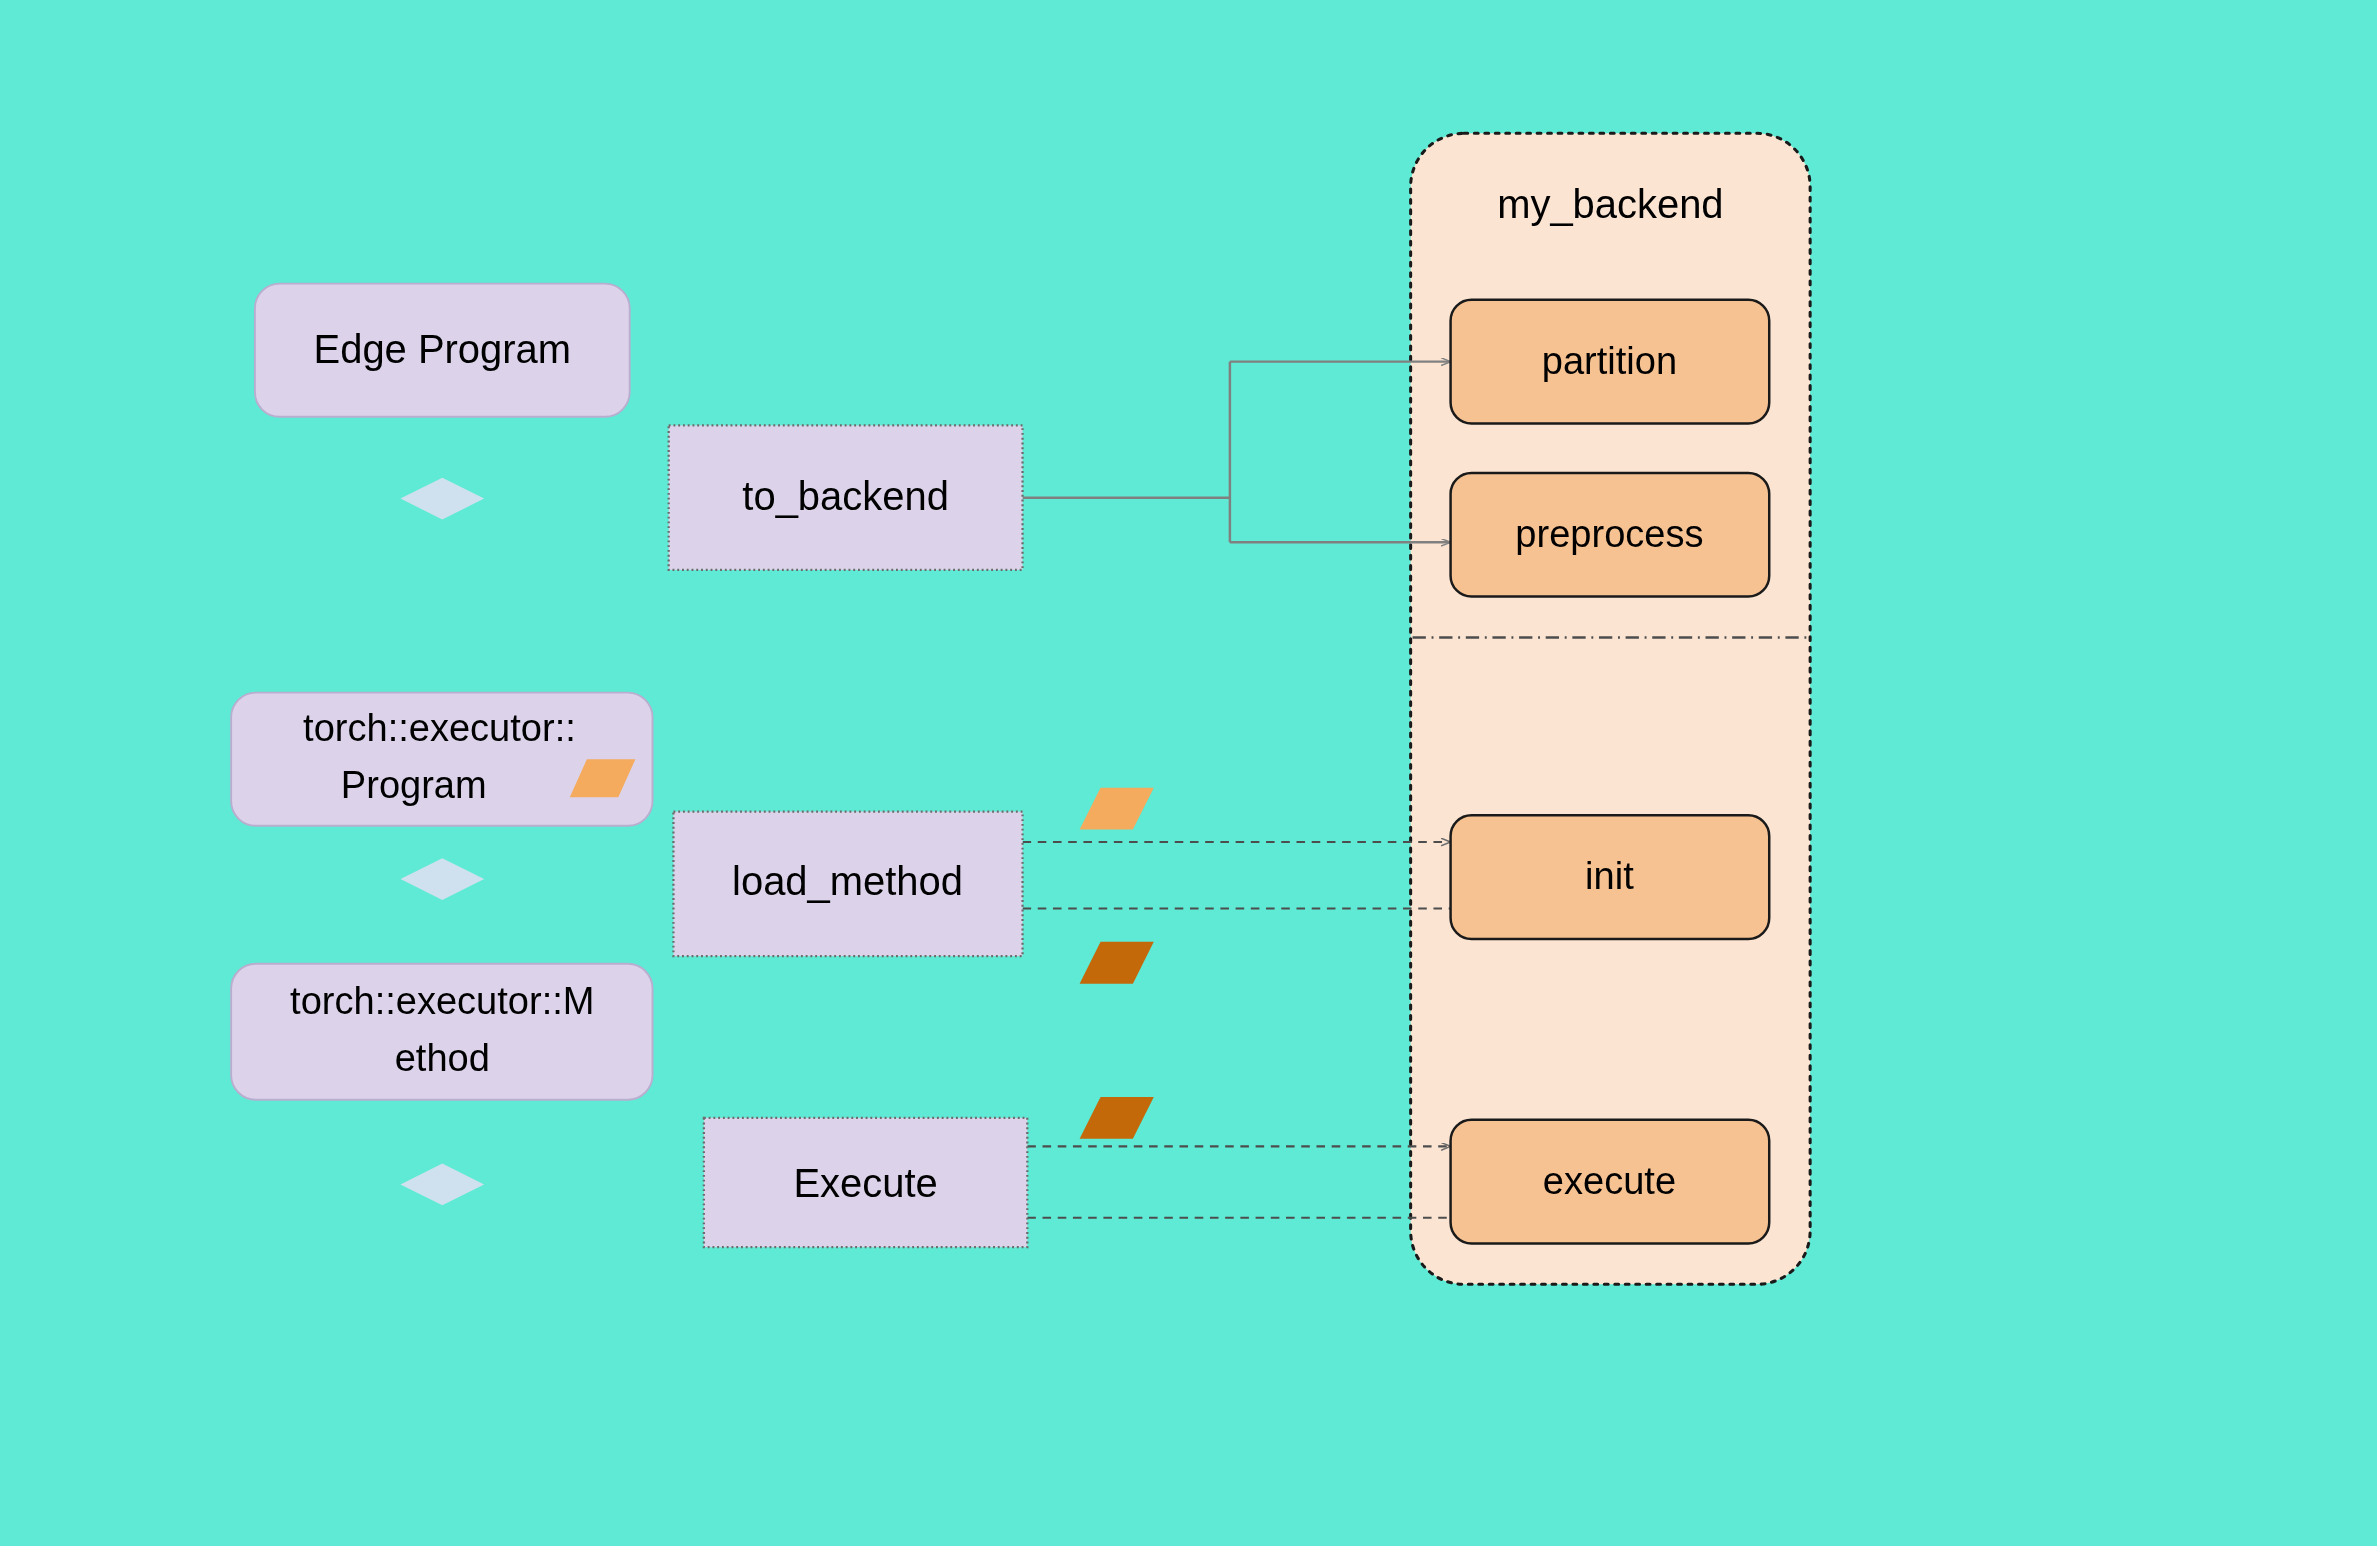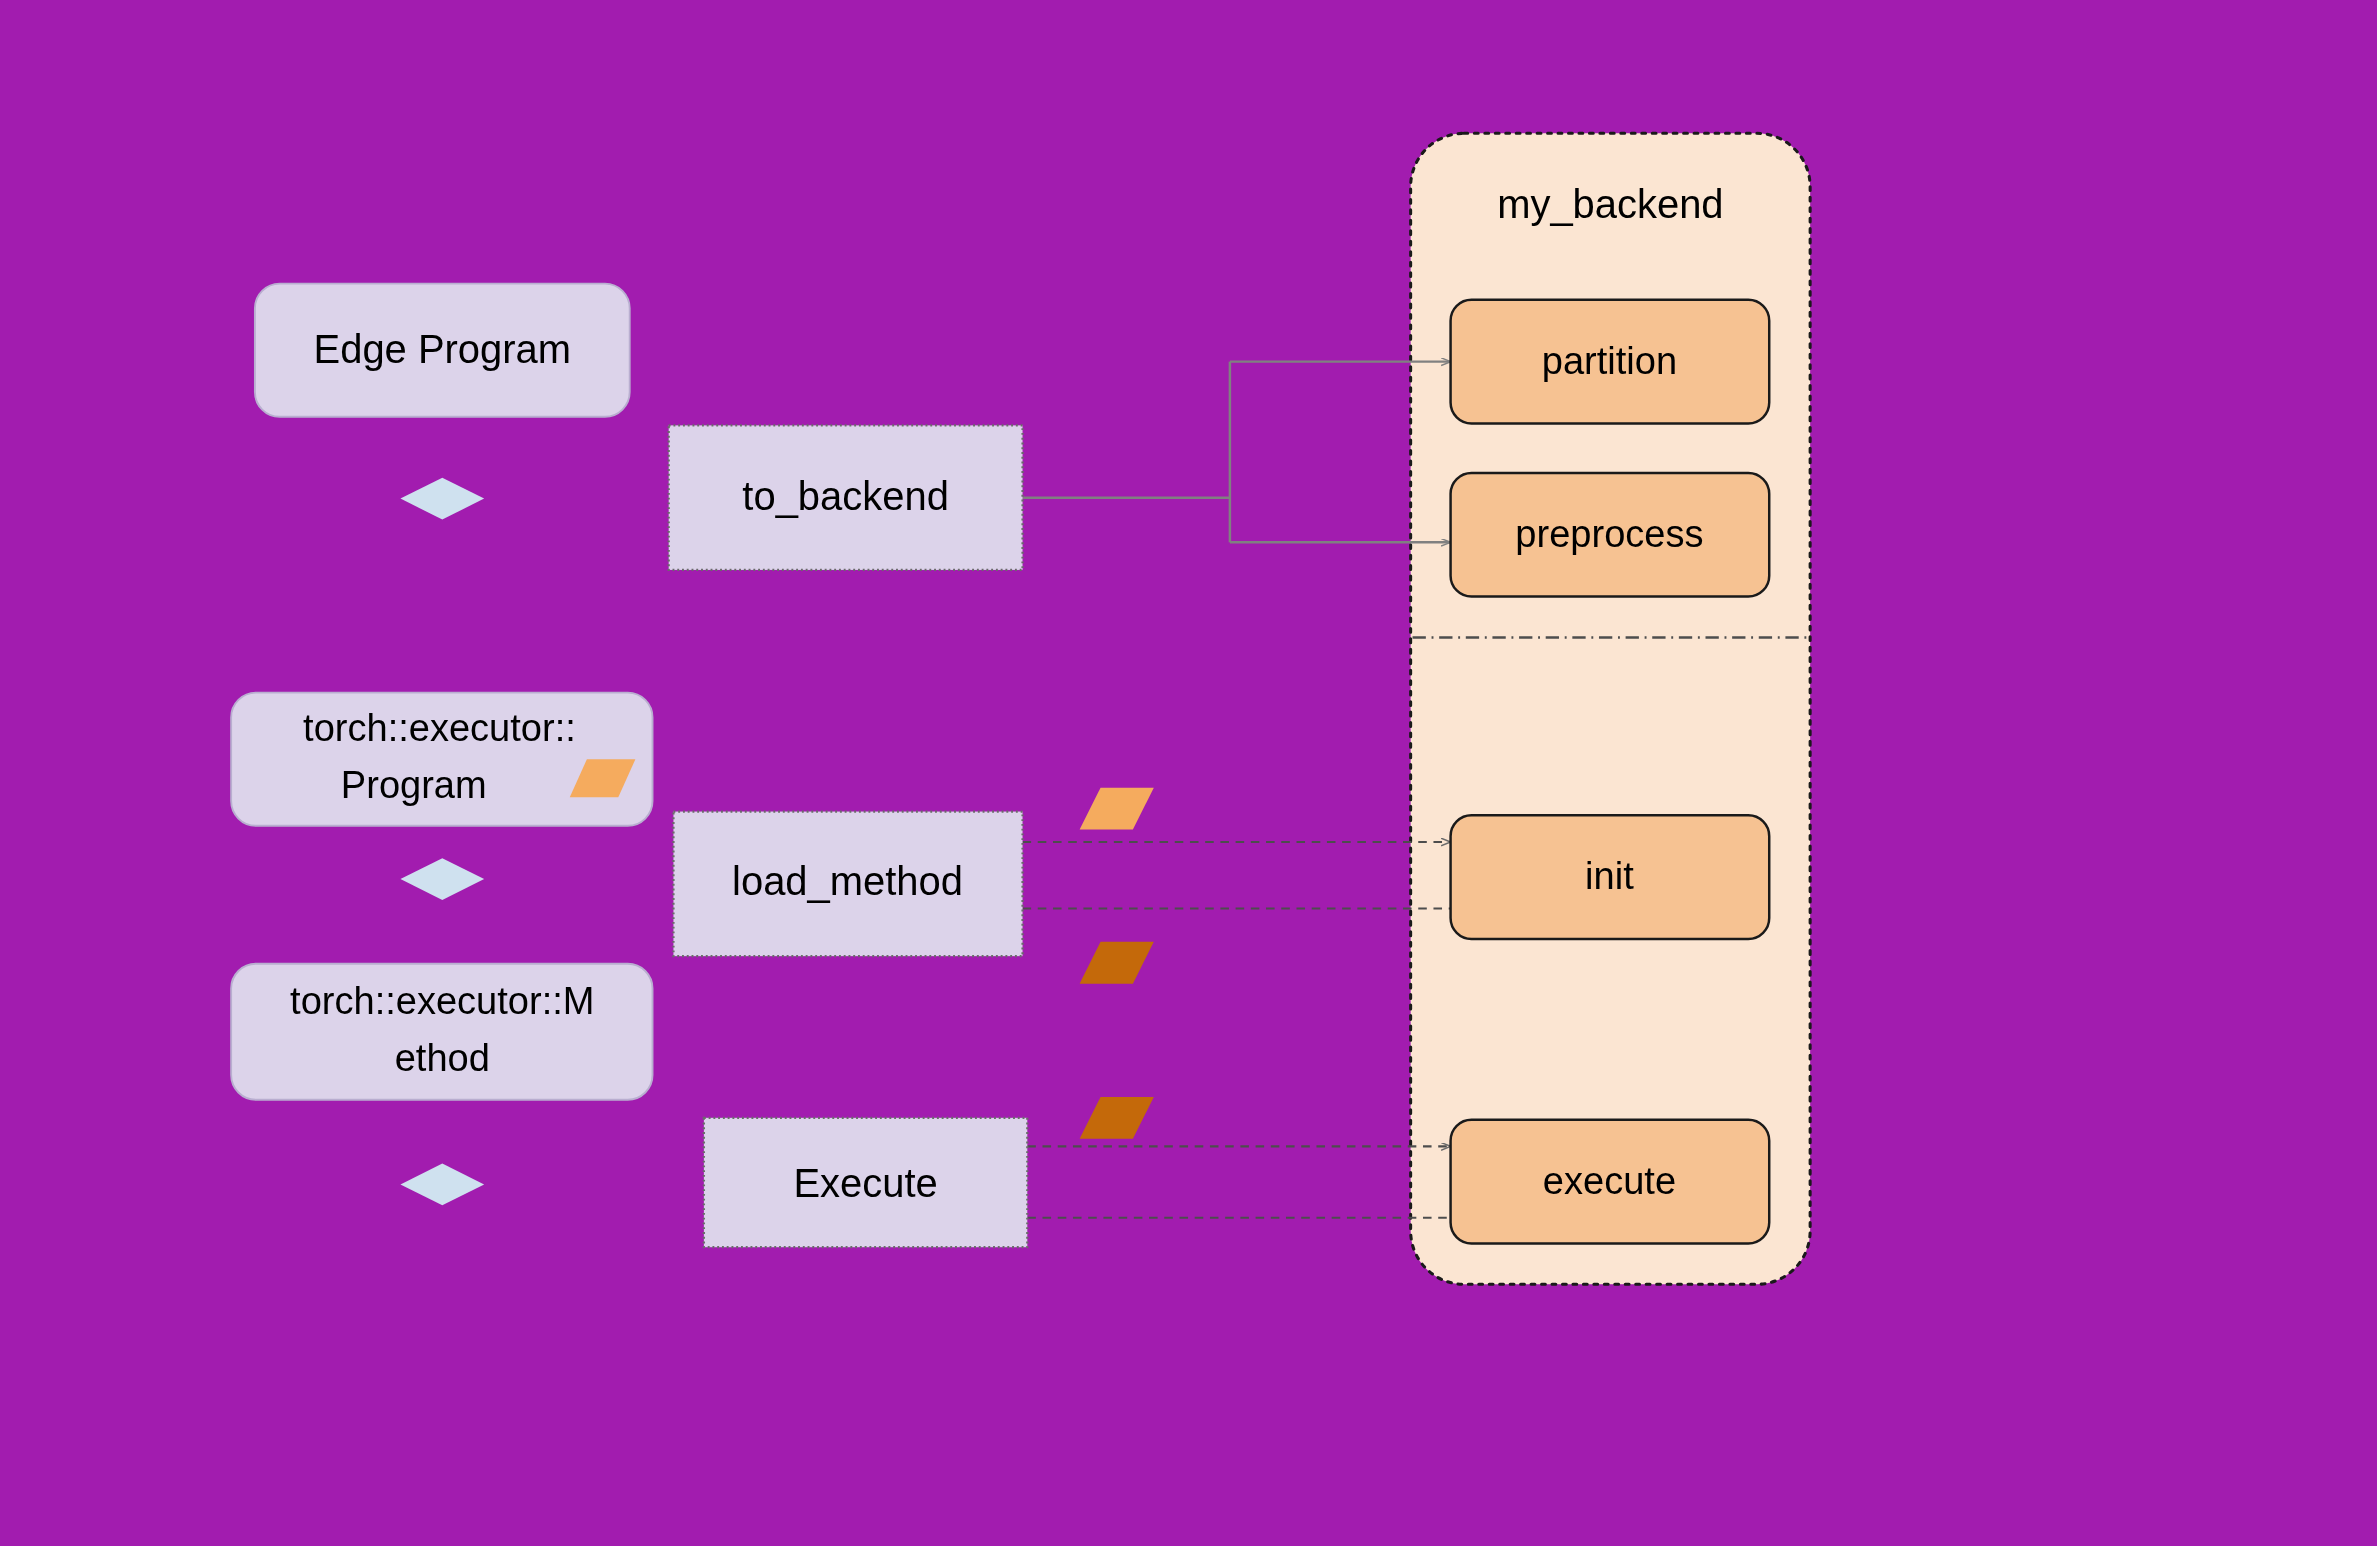--- a/index.html
+++ b/index.html
@@ -7,21 +7,21 @@
     padding: 0;
     background: #000000;
   }
   body {
     font-family: "Liberation Sans", sans-serif;
   }
   #stage {
     position: relative;
     width: 2378px;
     height: 1547px;
-    background: #a21caf;
+    background: #5eead4;
     overflow: hidden;
   }
   #stage svg {
     position: absolute;
     top: 0;
     left: 0;
     width: 2378px;
     height: 1547px;
   }
   .node-label {

